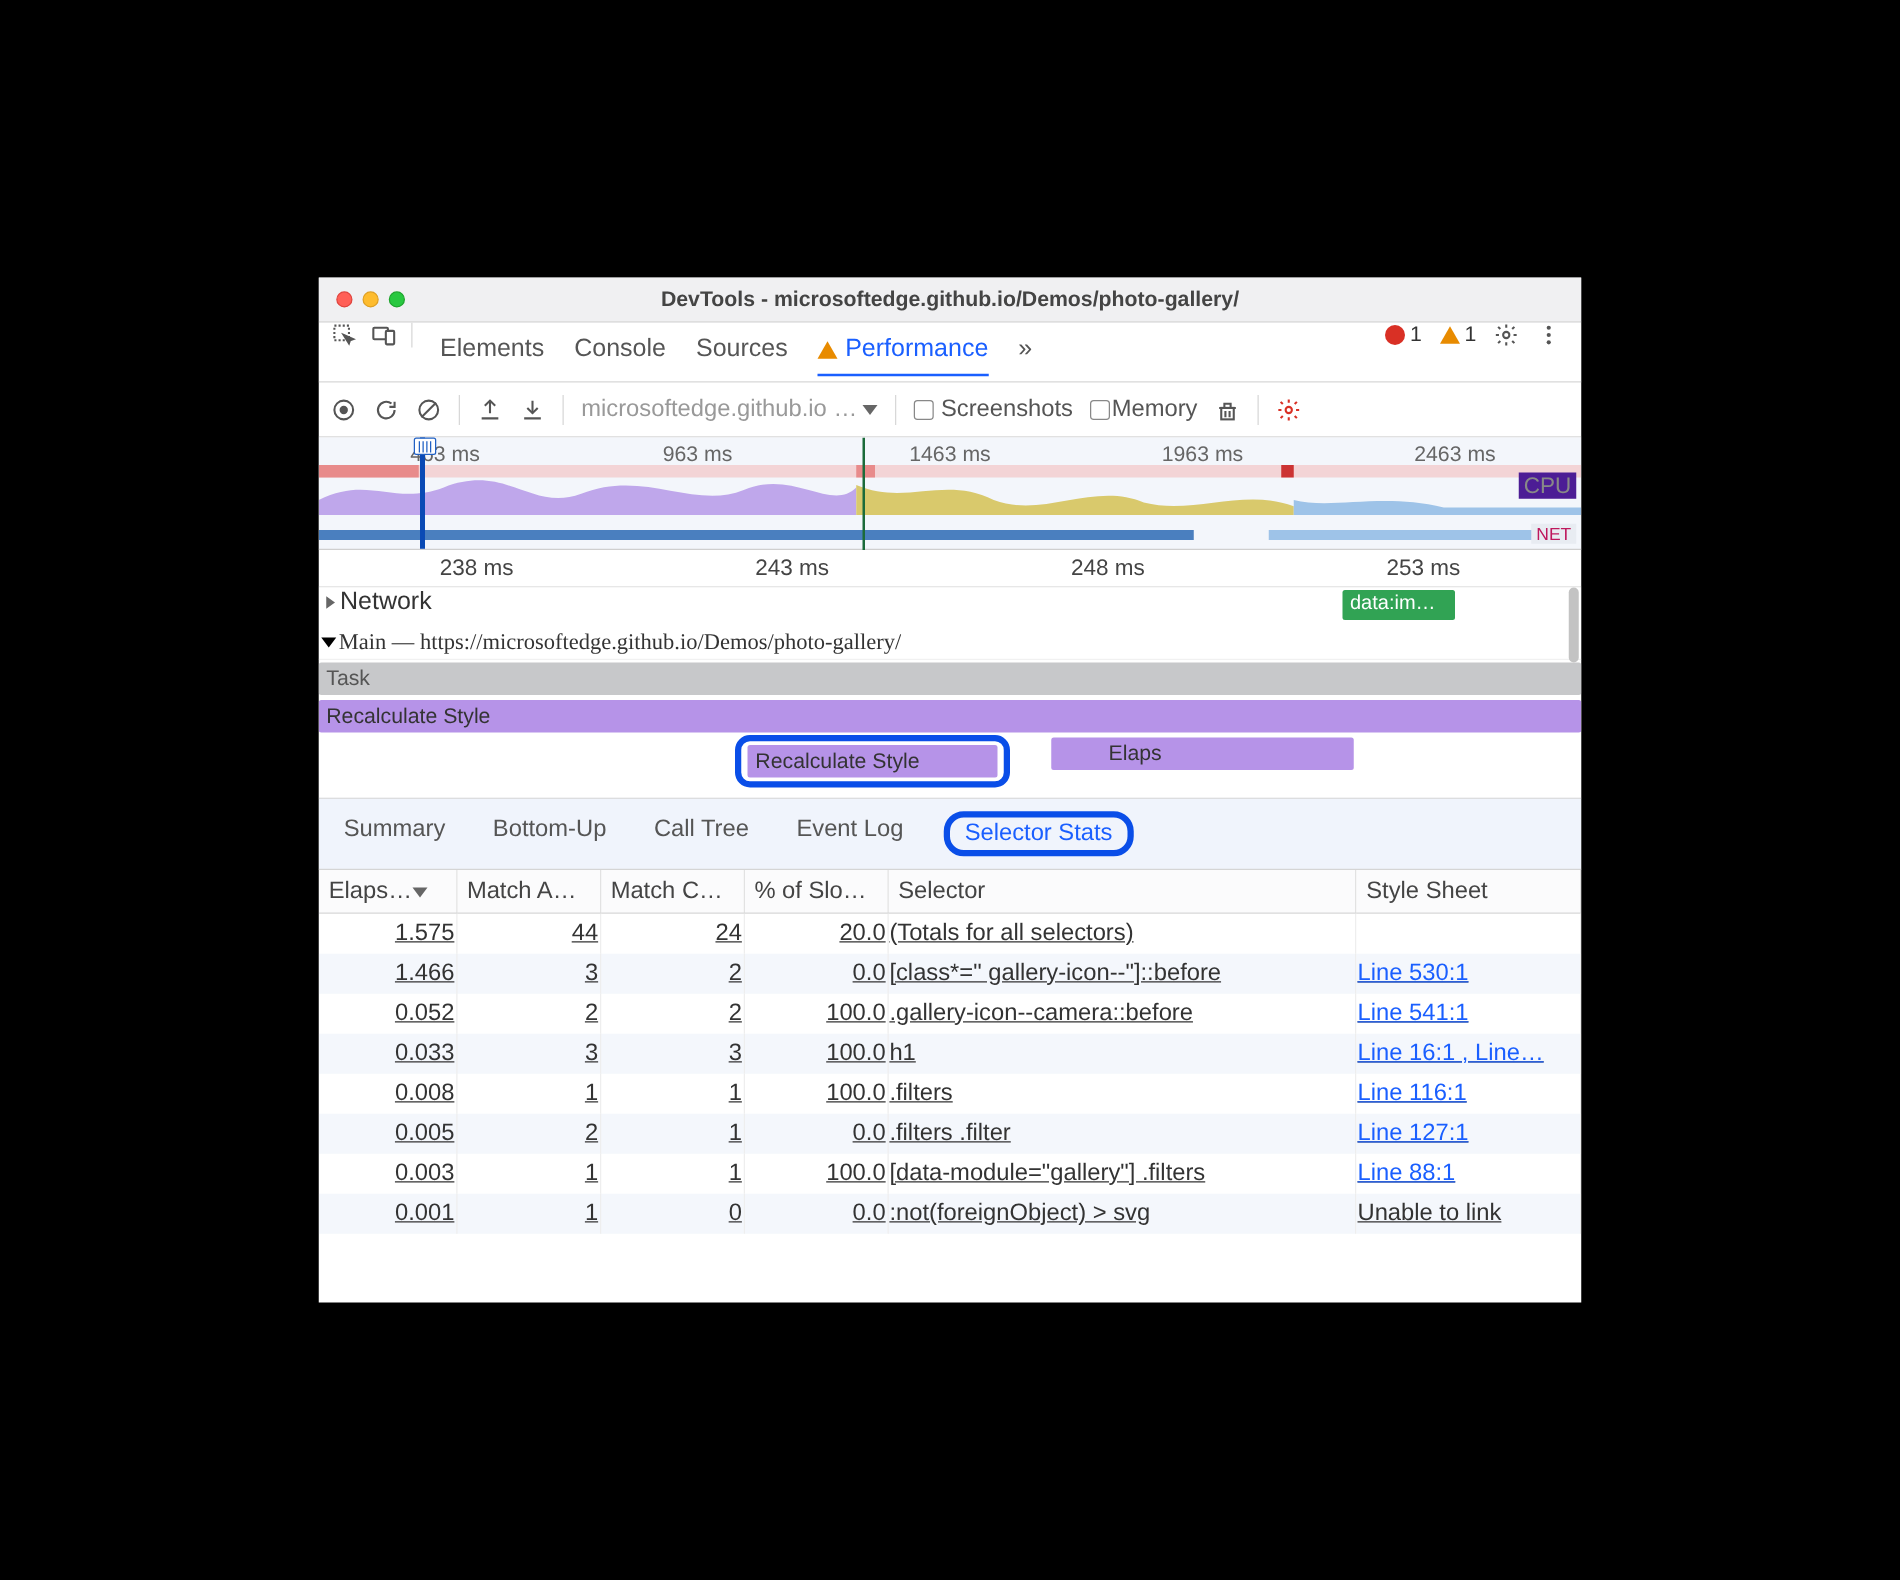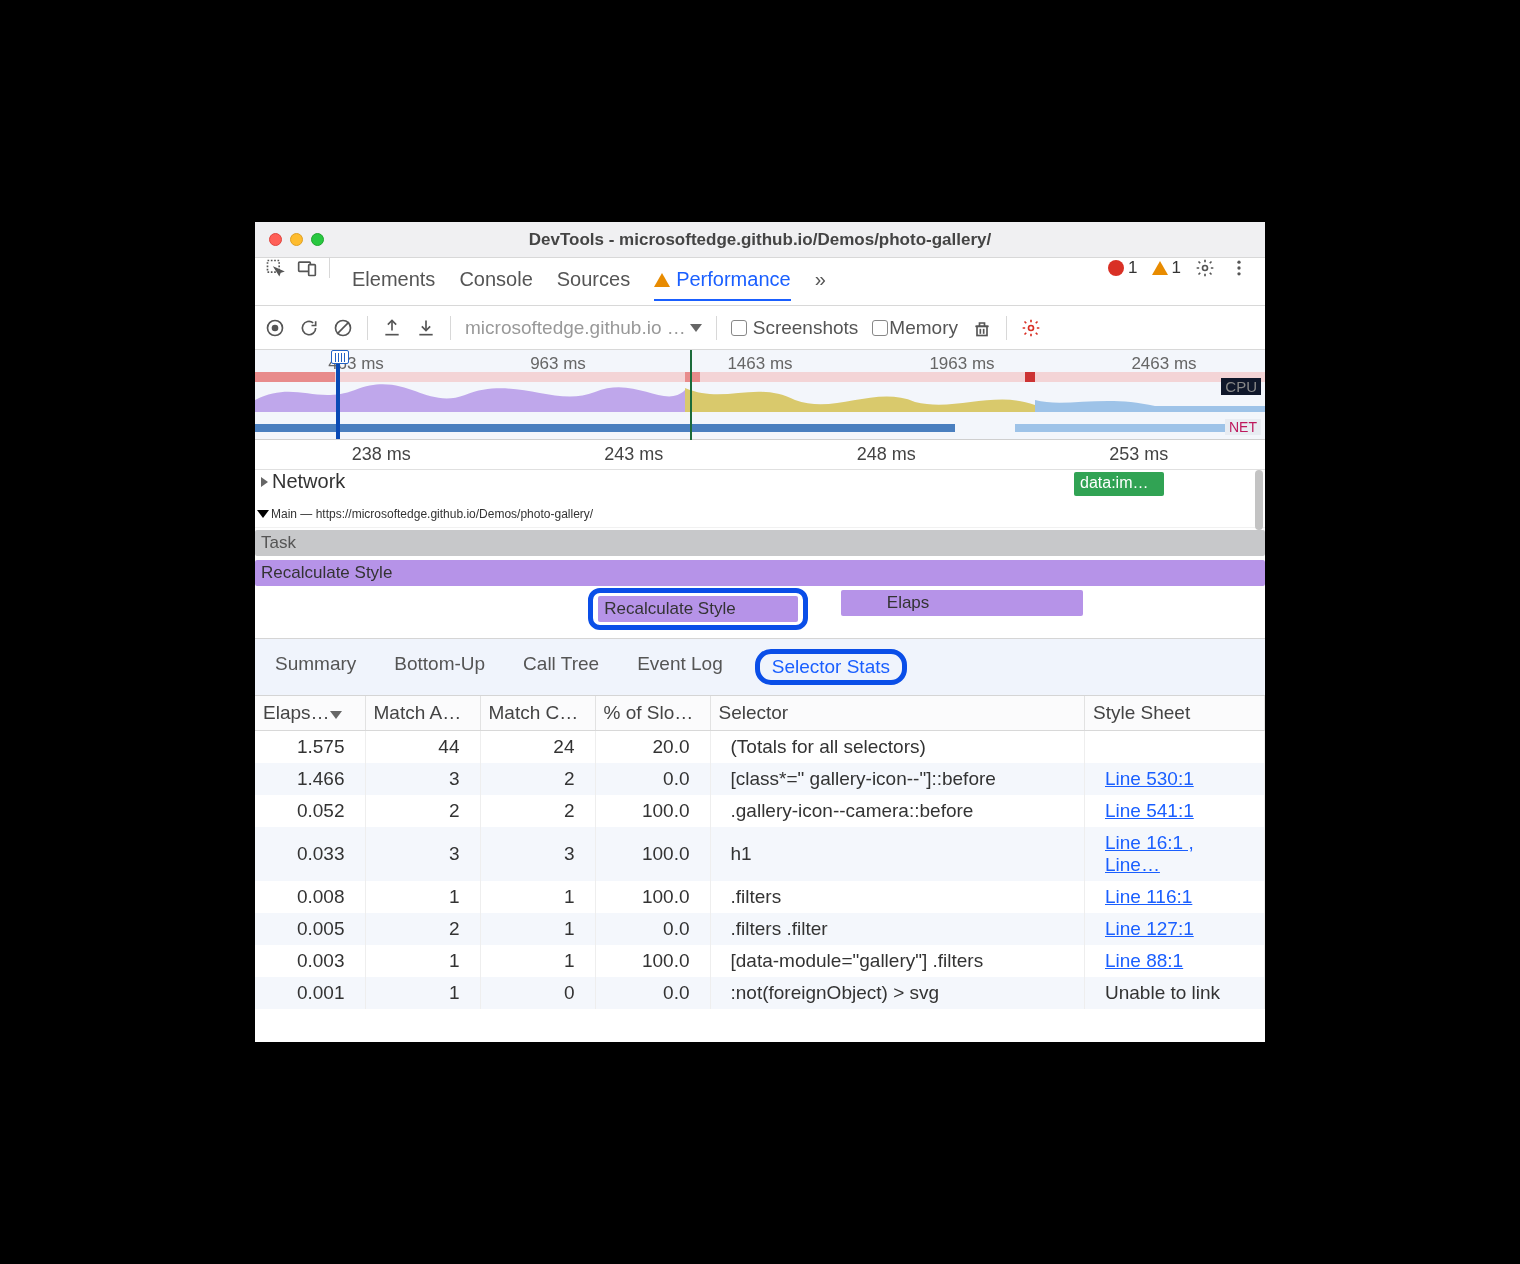--- a/index.html
+++ b/index.html
@@ -58,54 +58,54 @@
   
   .toolbar { height:44px; display:flex; align-items:center; border-bottom:1px solid #d8d8d8; padding:0 10px; gap:14px; font-size:19px; color:#555;}
   .toolbar .sep { width:1px; height:24px; background:#d8d8d8; }
   .dropdown { color:#999; display:flex; align-items:center; gap:4px;}
   .checkbox { width:16px; height:16px; border:1.5px solid #888; border-radius:3px; display:inline-block; }
 
   
   .overview { height:90px; position:relative; background:#f3f6fb; border-bottom:1px solid #cfcfcf;}
   .overview .timescale { position:absolute; top:4px; left:0; right:0; display:flex; color:#666; font-size:17px; }
   .overview .timescale span { flex:1; text-align:center; }
-  .overview .cpulabel { position:absolute; right:4px; top:28px; font-size:15px; color:#888; background:#0f172a; padding:0 4px;}
+  .overview .cpulabel { position:absolute; right:4px; top:28px; font-size:18px; color:#888; background:#4c1d95; padding:0 4px;}
   .overview .netlabel { position:absolute; right:4px; bottom:4px; font-size:14px; color:#be185d; background:#e8ecf2; padding:0 4px;}
   .overview svg { position:absolute; inset:0; }
   .overview .selection { position:absolute; top:0; bottom:0; left:8%; width:4px; border:2px solid #0a4ab5; background:rgba(10,74,181,.2);}
   .overview .selection .grip { position:absolute; top:-2px; left:-7px; width:18px; height:14px; background:#fff; border:1px solid #2161c4; border-radius:2px; display:flex; align-items:center; justify-content:center; gap:2px;}
   .overview .selection .grip i { width:1px; height:9px; background:#2161c4; display:block;}
 
   
   .timeruler { height:30px; display:flex; color:#444; font-size:18px; border-bottom:1px solid #e0e0e0; }
   .timeruler span { flex:1; text-align:center; padding-top:4px;}
   .flame { position:relative; background:#fff; }
   .row { height:28px; display:flex; align-items:center; font-size:18px; color:#333; border-bottom:1px solid #f1f1f1;}
   .barrow { position:relative; height:30px; }
   .bar { position:absolute; top:2px; height:26px; color:#333; font-size:17px; padding:3px 6px; border-radius:2px; }
   .networklbl { padding-left:6px; display:flex; align-items:center; gap:4px;}
-  .mainlbl { padding-left:2px; display:flex; align-items:center; gap:2px; font-size:12px;}
+  .mainlbl { padding-left:2px; display:flex; align-items:center; gap:2px; font-size:18px;font-family:Liberation Serif, serif;}
   .task { background:#c7c8ca; left:0; right:0; color:#555; }
   .recalc { background:#b693e8; left:0; right:0; }
   .recalc2 { background:#b693e8; left:34%; width:22%; }
   .layout { background:#b693e8; left:56.5%; width:24%; }
   .highlight-box { border:5px solid #0a4ee8; border-radius:12px; padding:3px 5px;}
   .tinygreen { position:absolute; right:10%; top:2px; height:24px; width:90px; background:#31a354; color:#fff; font-size:16px; border-radius:2px; padding:2px 6px; }
 
   
   .btabs { display:flex; gap:26px; padding:10px 14px; background:#f0f4fc; border-top:1px solid #d5d5d5; border-bottom:1px solid #d5d5d5; font-size:19px;}
   .btab { color:#555; padding:4px 6px; }
   .btab.active { color:#1a5fff; }
   .btab-wrap-highlight { border:5px solid #0a4ee8; border-radius:16px; padding:2px 6px; }
 
   
   .grid { flex:1; overflow:auto; }
   table { width:100%; border-collapse:collapse; font-size:19px;}
   th { text-align:left; padding:6px 8px; border-right:1px solid #e2e2e2; border-bottom:1px solid #d8d8d8; font-weight:400; color:#444; background:#fbfbfc; white-space:nowrap; overflow:hidden; text-overflow:ellipsis;}
-  td { padding:5px 20px; border-right:1px solid #eee; }
+  td { padding:5px 1px; border-right:1px solid #eee;text-decoration:underline; }
   tr:nth-child(even) td { background:#f4f7fc; }
   td.num { text-align:right; }
   td.link a { color:#1a5fff; text-decoration:underline; }
   .caret-down { display:inline-block; width:0; height:0; border-left:6px solid transparent; border-right:6px solid transparent; border-top:8px solid #666; }
   .caret-right { display:inline-block; width:0; height:0; border-top:5px solid transparent; border-bottom:5px solid transparent; border-left:7px solid #666;}
   .caret-down-black { display:inline-block; width:0; height:0; border-left:6px solid transparent; border-right:6px solid transparent; border-top:8px solid #000;}
 
   .icon { width:20px; height:20px; display:inline-flex; align-items:center; justify-content:center; color:#555; }
   .icon svg { width:100%; height:100%; }
 

